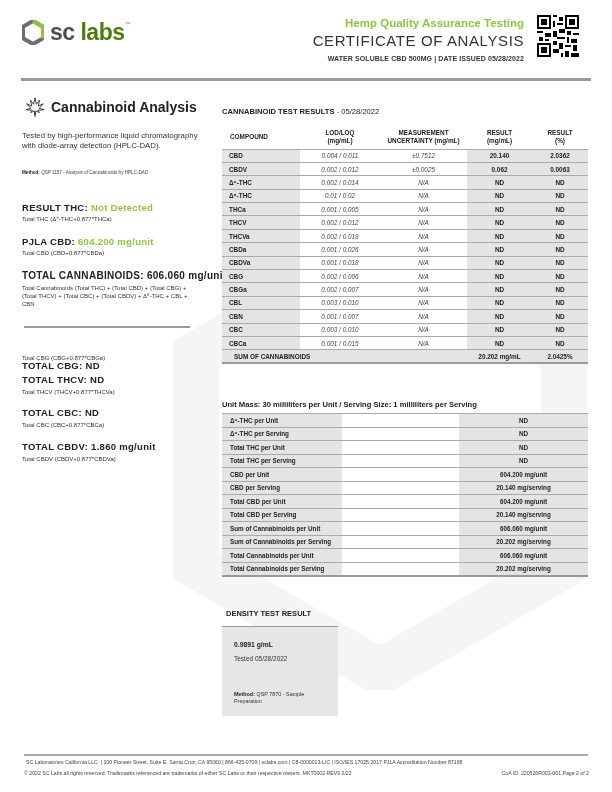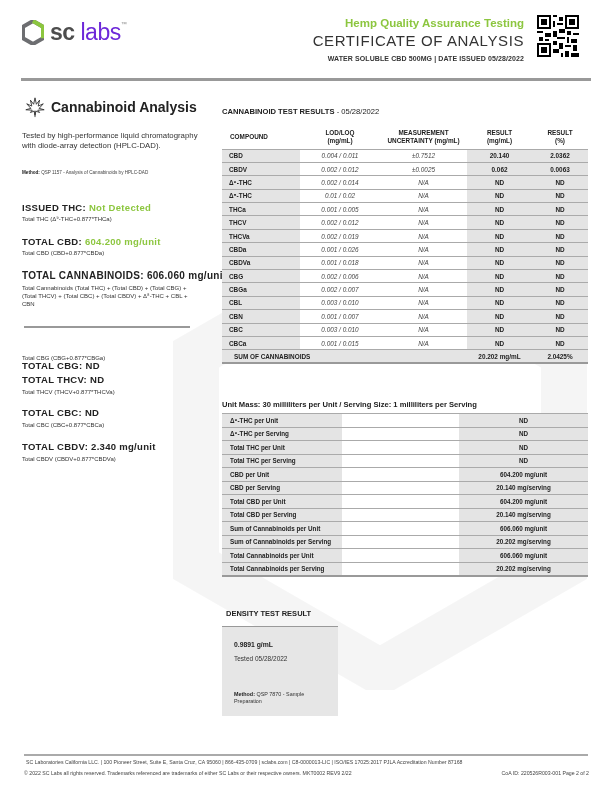--- a/index.html
+++ b/index.html
@@ -5,21 +5,21 @@
   * { box-sizing: border-box; margin: 0; padding: 0; }
   body { width: 612px; height: 792px; background: #fff; position: relative; overflow: hidden; font-family: "Liberation Sans", sans-serif; color: #222; }
   .abs { position: absolute; }
   
   .watermark { position: absolute; left: 150px; top: 230px; width: 460px; height: 460px; opacity: 0.035; pointer-events: none; }
 
   
   .logo { left: 22px; top: 20px; display: flex; align-items: center; gap: 6px; }
   .logo-text { font-size: 23px; color: #4d4d4d; letter-spacing: -0.5px; line-height: 1; }
   .logo-text b { font-weight: 700; }
-  .logo-text span { font-weight: 400; color: #6d28d9; }
+  .logo-text span { font-weight: 700; color: #4d7c0f; }
   .logo-tm { font-size: 6px; color: #888; vertical-align: top; }
   .hdr-sub { right: 88px; top: 17px; font-size: 11.5px; font-weight: 700; color: #8cc63f; text-align: center; }
   .hdr-title { right: 88px; top: 32px; font-size: 15px; letter-spacing: 0.6px; color: #333; text-align: right; font-weight: 400; }
   .hdr-meta { right: 88px; top: 55px; font-size: 7px; color: #333; font-weight: 700; text-align: right; letter-spacing: 0.1px; }
   .qr { left: 537px; top: 15px; width: 42px; height: 42px; }
   .hdr-rule { left: 21px; top: 78px; width: 570px; height: 3px; background: #999; }
 
   
   .ca-title { left: 24px; top: 96px; display: flex; align-items: center; gap: 5px; }
   .ca-title-text { font-size: 14px; font-weight: 700; color: #222; }
@@ -124,41 +124,41 @@
 <div class="abs ca-title">
   <svg width="22" height="22" viewBox="0 0 24 24">
     <path d="M12 2 L13.5 9 L17 4.5 L15.5 11 L21 8.5 L16.5 13.5 L22 15 L15 15.5 L17 18 L13 16.5 L12 21 L11 16.5 L7 18 L9 15.5 L2 15 L7.5 13.5 L3 8.5 L8.5 11 L7 4.5 L10.5 9 Z" fill="none" stroke="#333" stroke-width="1" stroke-linejoin="round"></path>
     <line x1="12" y1="16" x2="12" y2="23" stroke="#333" stroke-width="1"></line>
   </svg>
   <span class="ca-title-text">Cannabinoid Analysis</span>
 </div>
 <div class="abs desc">Tested by high-performance liquid chromatography with diode-array detection (HPLC-DAD).</div>
 <div class="abs method"><b>Method:</b><span> QSP 1157 - Analysis of Cannabinoids by HPLC-DAD</span></div>
 
-<div class="abs tot" style="top:202px"><span>ISSUED THC: </span><span class="g">Not Detected</span></div>
+<div class="abs tot" style="top:202px"><span>RESULT THC: </span><span class="g">Not Detected</span></div>
 <div class="abs tot-sub" style="top:215px">Total THC (Δ⁹-THC+0.877*THCa)</div>
 
-<div class="abs tot" style="top:236px"><span>TOTAL CBD: </span><span class="g">604.200 mg/unit</span></div>
+<div class="abs tot" style="top:236px"><span>PJLA CBD: </span><span class="g">604.200 mg/unit</span></div>
 <div class="abs tot-sub" style="top:249px">Total CBD (CBD+0.877*CBDa)</div>
 
 <div class="abs tot" style="top:270px; font-size:10px"><span>TOTAL CANNABINOIDS: </span><span>606.060 mg/unit</span></div>
 <div class="abs tot-sub" style="top:284px; width:170px">Total Cannabinoids (Total THC) + (Total CBD) + (Total CBG) + (Total THCV) + (Total CBC) + (Total CBDV) + Δ⁸-THC + CBL + CBN</div>
 
 <div class="abs left-rule"></div>
 
 <div class="abs tot" style="top:360px"><span>TOTAL CBG: </span><span>ND</span></div>
 <div class="abs tot-sub" style="top:354px">Total CBG (CBG+0.877*CBGa)</div>
 
 <div class="abs tot" style="top:374px"><span>TOTAL THCV: </span><span>ND</span></div>
 <div class="abs tot-sub" style="top:388px">Total THCV (THCV+0.877*THCVa)</div>
 
 <div class="abs tot" style="top:407px"><span>TOTAL CBC: </span><span>ND</span></div>
 <div class="abs tot-sub" style="top:421px">Total CBC (CBC+0.877*CBCa)</div>
 
-<div class="abs tot" style="top:441px"><span>TOTAL CBDV: </span><span>2.340 mg/unit</span></div>
+<div class="abs tot" style="top:441px"><span>TOTAL CBDV: </span><span>1.860 mg/unit</span></div>
 <div class="abs tot-sub" style="top:455px">Total CBDV (CBDV+0.877*CBDVa)</div>
 
 <div class="abs sec-title"><span style="font-weight:700">CANNABINOID TEST RESULTS</span><span> - 05/28/2022</span></div>
 
 <table class="abs ct">
   <colgroup>
       <col style="width:78px">
       <col style="width:80px">
       <col style="width:87px">
       <col style="width:65px">

